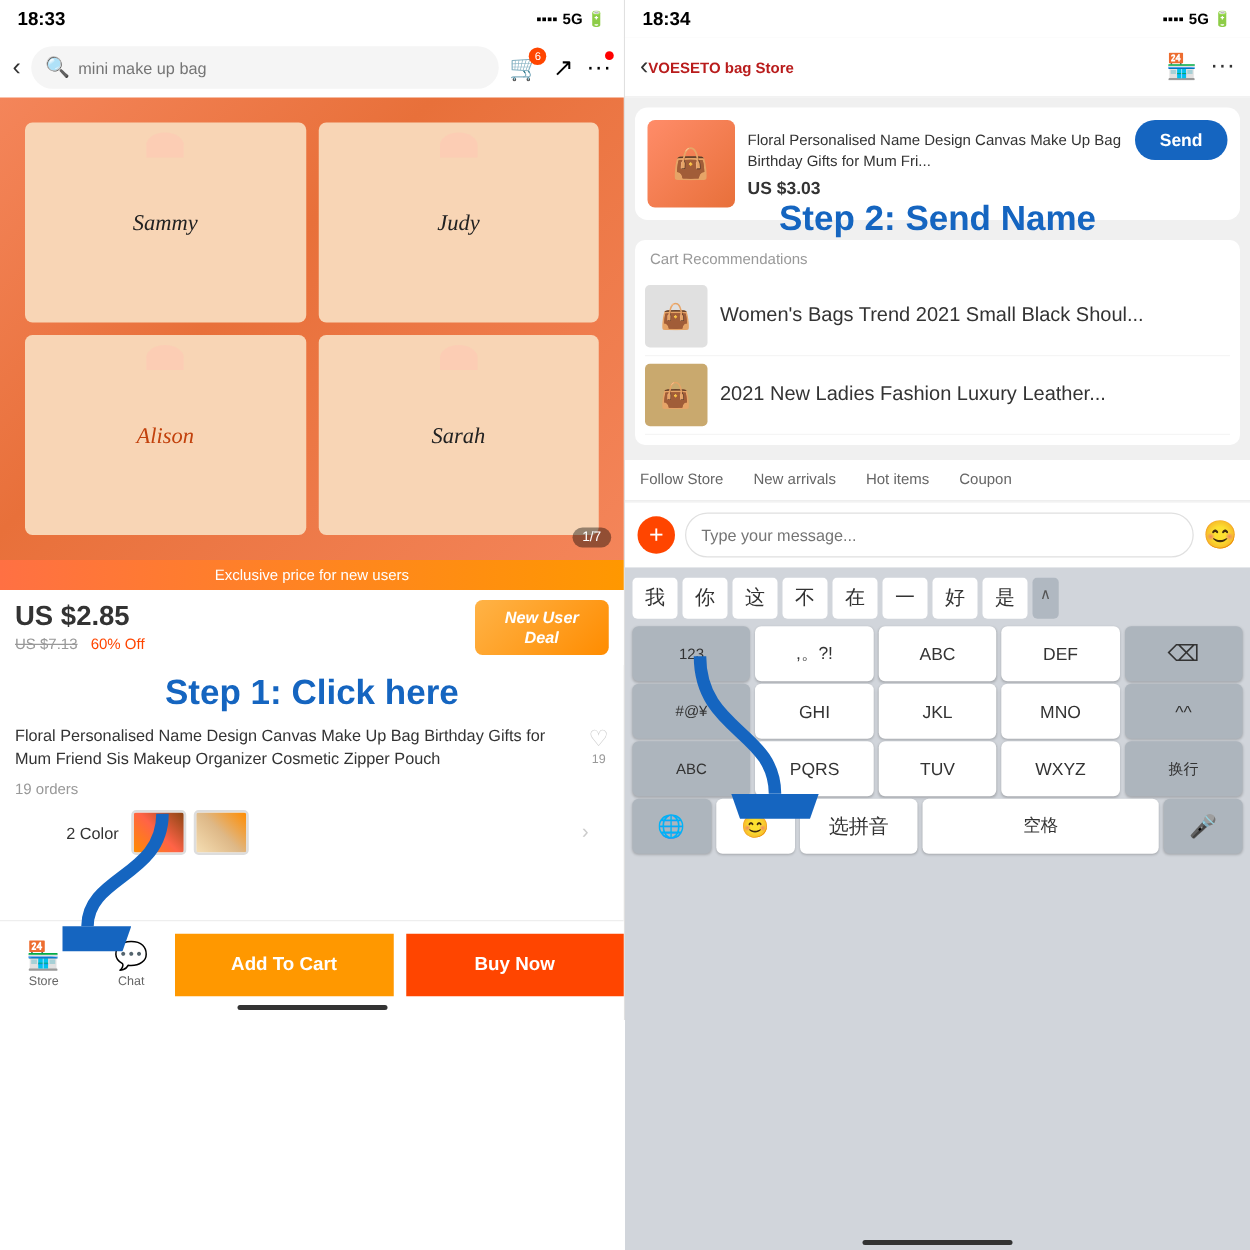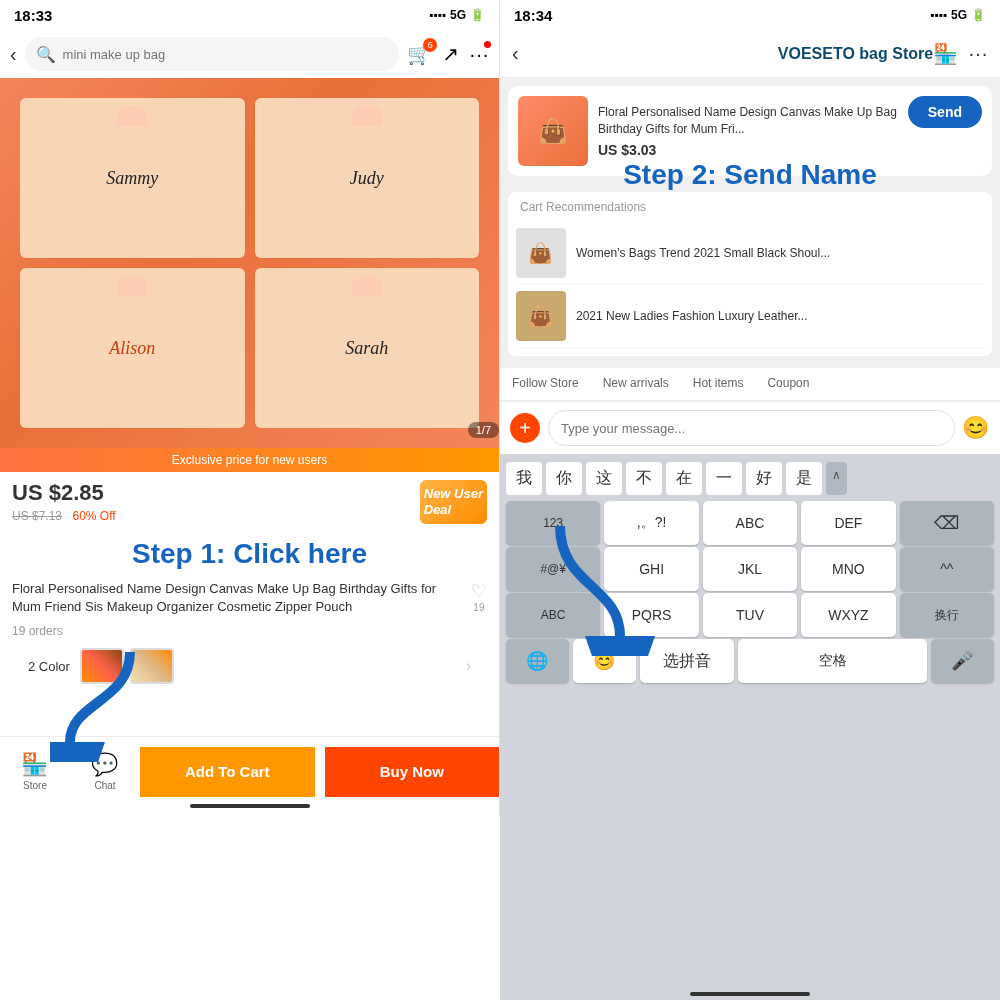--- a/index.html
+++ b/index.html
@@ -144,21 +144,21 @@
       transform: translateX(-50%);
       width: 30px;
       height: 20px;
       background: rgba(255,200,180,0.6);
       border-radius: 50% 50% 0 0;
     }
 
     .page-indicator {
       position: absolute;
       bottom: 10px;
-      right: 0;
+      right: 10px;
       background: rgba(0,0,0,0.4);
       color: #fff;
       border-radius: 10px;
       padding: 2px 8px;
       font-size: 11px;
     }
 
     .exclusive-banner {
       background: linear-gradient(90deg, #ff7043, #ff9800);
       color: #fff;
@@ -188,25 +188,26 @@
       text-decoration: line-through;
     }
     .discount-tag {
       color: #ff4500;
       font-size: 12px;
     }
 
     .new-user-deal {
       background: linear-gradient(135deg, #ffb347, #ff8c00);
       color: #fff;
-      padding: 6px 4px;
+      padding: 6px 24px;
       border-radius: 6px;
       font-style: italic;
       font-weight: 700;
       font-size: 13px;
+      text-align: center;
       line-height: 1.2;
     }
 
     .step1-overlay {
       color: #1565C0;
       font-size: 28px;
       font-weight: 700;
       text-align: center;
       padding: 6px 0;
       font-family: Arial, sans-serif;
@@ -244,20 +245,21 @@
       font-size: 12px;
       color: #999;
       padding: 4px 12px;
     }
 
     .color-section {
       padding: 6px 28px;
       display: flex;
       align-items: center;
       justify-content: space-between;
+      margin-left: 25px;
     }
 
     .color-label {
       font-size: 13px;
       color: #333;
       font-weight: 500;
     }
 
     .color-swatches {
       display: flex;
@@ -387,24 +389,24 @@
       display: flex;
       align-items: center;
       padding: 6px 12px;
       background: #fff;
       height: 48px;
       border-bottom: 1px solid #eee;
     }
 
     .store-title {
       flex: 1;
-      text-align: right;
-      font-size: 16px;
+      text-align: left;
+      font-size: 12px;
       font-weight: 600;
-      color: #0c4a6e;
+      color: #b91c1c;
     }
 
     .store-icons {
       display: flex;
       gap: 10px;
       font-size: 20px;
       color: #333;
     }
 
     
@@ -508,21 +510,21 @@
       justify-content: center;
       font-size: 20px;
       flex-shrink: 0;
     }
 
     .rec-info {
       flex: 1;
     }
 
     .rec-item-title {
-      font-size: 12px;
+      font-size: 16px;
       color: #333;
       line-height: 1.4;
     }
 
     
     .store-tabs {
       background: #fff;
       display: flex;
       gap: 0;
       border-bottom: 1px solid #eee;

